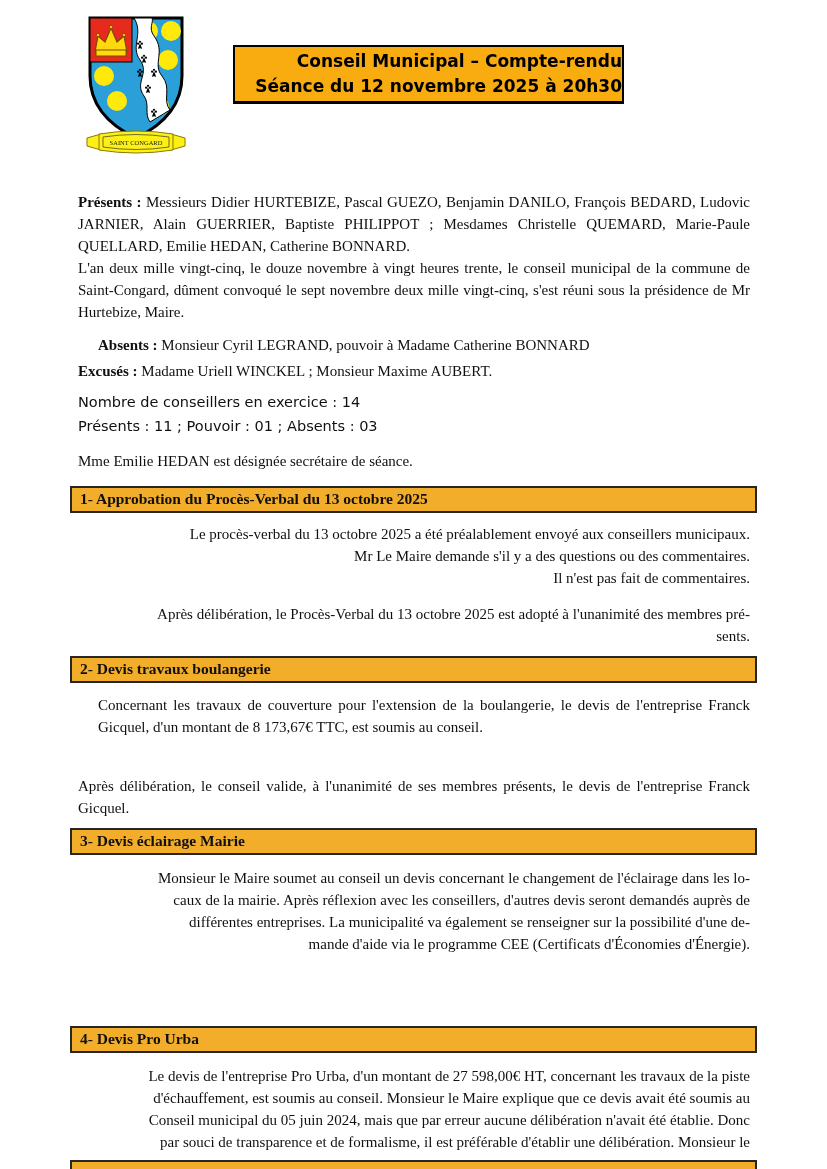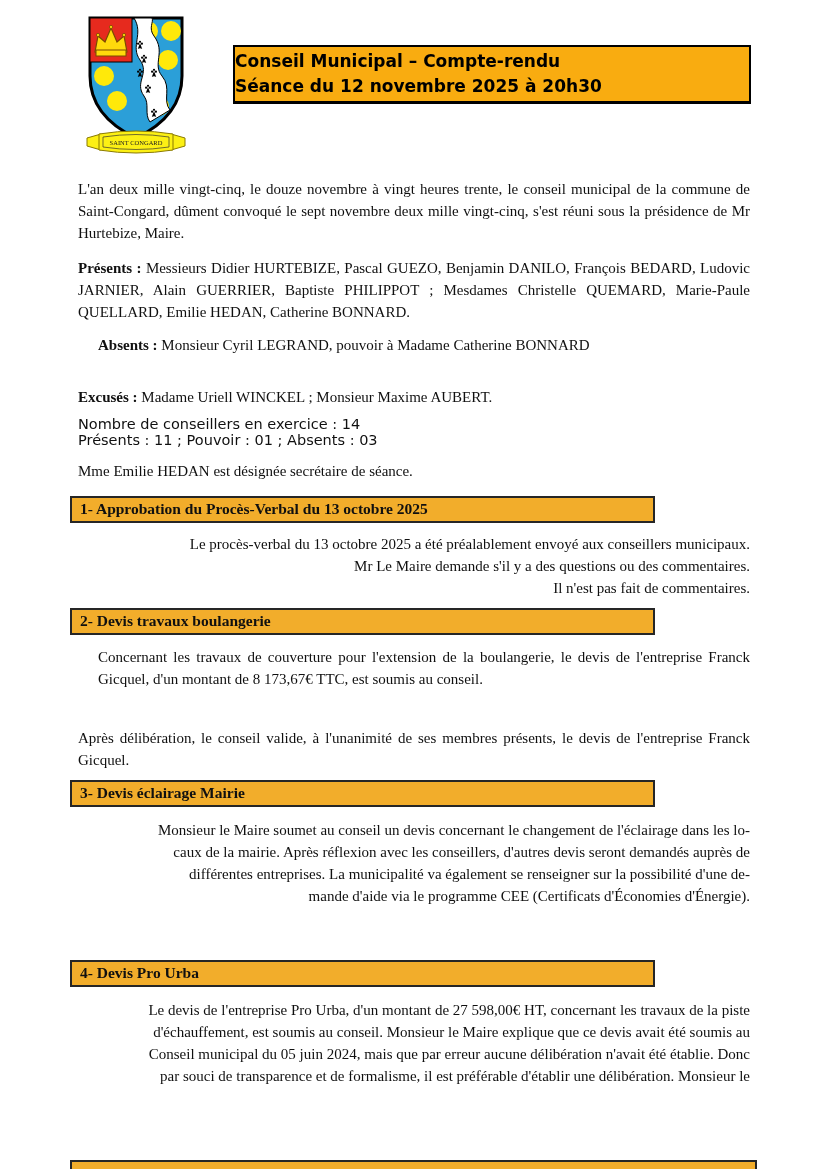--- a/index.html
+++ b/index.html
@@ -1,39 +1,39 @@
 <!DOCTYPE html>
 <html><head>
 <meta charset="utf-8">
 <style>
   html,body{margin:0;padding:0;background:#e8e8e8;}
   .doc{position:relative;width:827px;height:1169px;background:#ffffff;overflow:hidden;
        font-family:"Liberation Serif",serif;color:#101010;margin:0 auto;}
   
   .logo{position:absolute;left:84px;top:14px;width:104px;height:148px;}
-  .title-box{position:absolute;left:233px;top:45px;width:518px;height:59px;box-sizing:border-box;
+  .title-box{position:absolute;left:233px;top:45px;width:391px;height:59px;box-sizing:border-box;
              background:#F9AC10;border:2px solid #000;border-bottom-width:3px;
-             display:flex;flex-direction:column;justify-content:center;text-align:left;
+             display:flex;flex-direction:column;justify-content:center;text-align:right;
              font-family:"DejaVu Sans",sans-serif;font-weight:bold;font-size:17px;line-height:25px;color:#000;}
   
   .content{position:absolute;left:78px;top:178px;width:672px;font-size:15px;line-height:22px;}
   .para{margin:0;text-align:justify;}
   .pre{white-space:pre-line;text-align:right;}
   .hang{padding-left:26px;text-indent:-26px;}
-  .sans{font-family:"DejaVu Sans",sans-serif;font-size:14.5px;line-height:16px;text-align:left;}
+  .sans{font-family:"DejaVu Sans",sans-serif;font-size:14.5px;line-height:24px;text-align:left;}
   b.lbl{font-weight:bold;}
   
-  .bar{box-sizing:border-box;margin-left:-8px;width:585px;background:#F2AD2B;
+  .bar{box-sizing:border-box;margin-left:-8px;width:687px;background:#F2AD2B;
        border:2px solid #262626;padding:1px 8px 2px 8px;
        font-weight:bold;font-size:15.5px;line-height:20px;text-align:left;}
   
   .mt8{margin-top:8px;}  .mt9{margin-top:9px;}  .mt10{margin-top:10px;}
   .mt11{margin-top:11px;margin-left:20px;}.mt12{margin-top:12px;}.mt13{margin-top:13px;}
-  .mt14{margin-top:14px;}.mt19{margin-top:30px;}.mt37{margin-top:37px;}
-  .mt53{margin-top:53px;}
+  .mt14{margin-top:14px;}.mt19{margin-top:4px;}.mt37{margin-top:37px;}
+  .mt53{margin-top:71px;}
   .clipped-bar{position:absolute;left:70px;top:1160px;width:687px;height:14px;box-sizing:border-box;
                background:#F2AD2B;border:2px solid #262626;}
 </style>
 </head>
 <body>
 
 <div class="doc">
 
   <svg class="logo" viewBox="0 0 104 148">
 
@@ -107,37 +107,39 @@
     </g>
   </svg>
 
   <div class="title-box">
     <div>Conseil Municipal – Compte-rendu</div>
     <div>Séance du 12 novembre 2025 à 20h30</div>
   </div>
 
   <div class="content">
 
+    <p class="para mt13"><b class="lbl">Présents :</b><span> Messieurs Didier HURTEBIZE, Pascal GUEZO, Benjamin DANILO, François BEDARD, Ludovic JARNIER, Alain GUERRIER, Baptiste PHILIPPOT ; Mesdames Christelle QUEMARD, Marie-Paule QUELLARD, Emilie HEDAN, Catherine BONNARD.</span></p>
+
     <p class="para">L'an deux mille vingt-cinq, le douze novembre à vingt heures trente, le conseil municipal de la commune de Saint-Congard, dûment convoqué le sept novembre deux mille vingt-cinq, s'est réuni sous la présidence de Mr Hurtebize, Maire.</p>
-
-    <p class="para mt13"><b class="lbl">Présents :</b><span> Messieurs Didier HURTEBIZE, Pascal GUEZO, Benjamin DANILO, François BEDARD, Ludovic JARNIER, Alain GUERRIER, Baptiste PHILIPPOT ; Mesdames Christelle QUEMARD, Marie-Paule QUELLARD, Emilie HEDAN, Catherine BONNARD.</span></p>
 
     <p class="para mt11"><b class="lbl">Absents :</b><span> Monsieur Cyril LEGRAND, pouvoir à Madame Catherine BONNARD</span></p>
 
     <p class="para mt19"><b class="lbl">Excusés :</b><span> Madame Uriell WINCKEL ; Monsieur Maxime AUBERT.</span></p>
 
     <p class="para pre sans mt8">Nombre de conseillers en exercice : 14
 Présents : 11 ; Pouvoir : 01 ; Absents : 03</p>
 
     <p class="para mt12">Mme Emilie HEDAN est désignée secrétaire de séance.</p>
 
     <div class="bar mt14">1- Approbation du Procès-Verbal du 13 octobre 2025</div>
     <p class="para pre mt10">Le procès-verbal du 13 octobre 2025 a été préalablement envoyé aux conseillers municipaux.
 Mr Le Maire demande s'il y a des questions ou des commentaires.
 Il n'est pas fait de commentaires.</p>
+    <p class="para pre hang mt14">Après délibération, le Procès-Verbal du 13 octobre 2025 est adopté à l'unanimité des membres pré-
+sents.</p>
 
     <div class="bar mt9">2- Devis travaux boulangerie</div>
     <p class="para mt11">Concernant les travaux de couverture pour l'extension de la boulangerie, le devis de l'entreprise Franck Gicquel, d'un montant de 8 173,67€ TTC, est soumis au conseil.</p>
     <p class="para mt37">Après délibération, le conseil valide, à l'unanimité de ses membres présents, le devis de l'entreprise Franck Gicquel.</p>
 
     <div class="bar mt9">3- Devis éclairage Mairie</div>
     <p class="para pre hang mt12">Monsieur le Maire soumet au conseil un devis concernant le changement de l'éclairage dans les lo-
 caux de la mairie. Après réflexion avec les conseillers, d'autres devis seront demandés auprès de
 différentes entreprises. La municipalité va également se renseigner sur la possibilité d'une de-
 mande d'aide via le programme CEE (Certificats d'Économies d'Énergie).</p>

